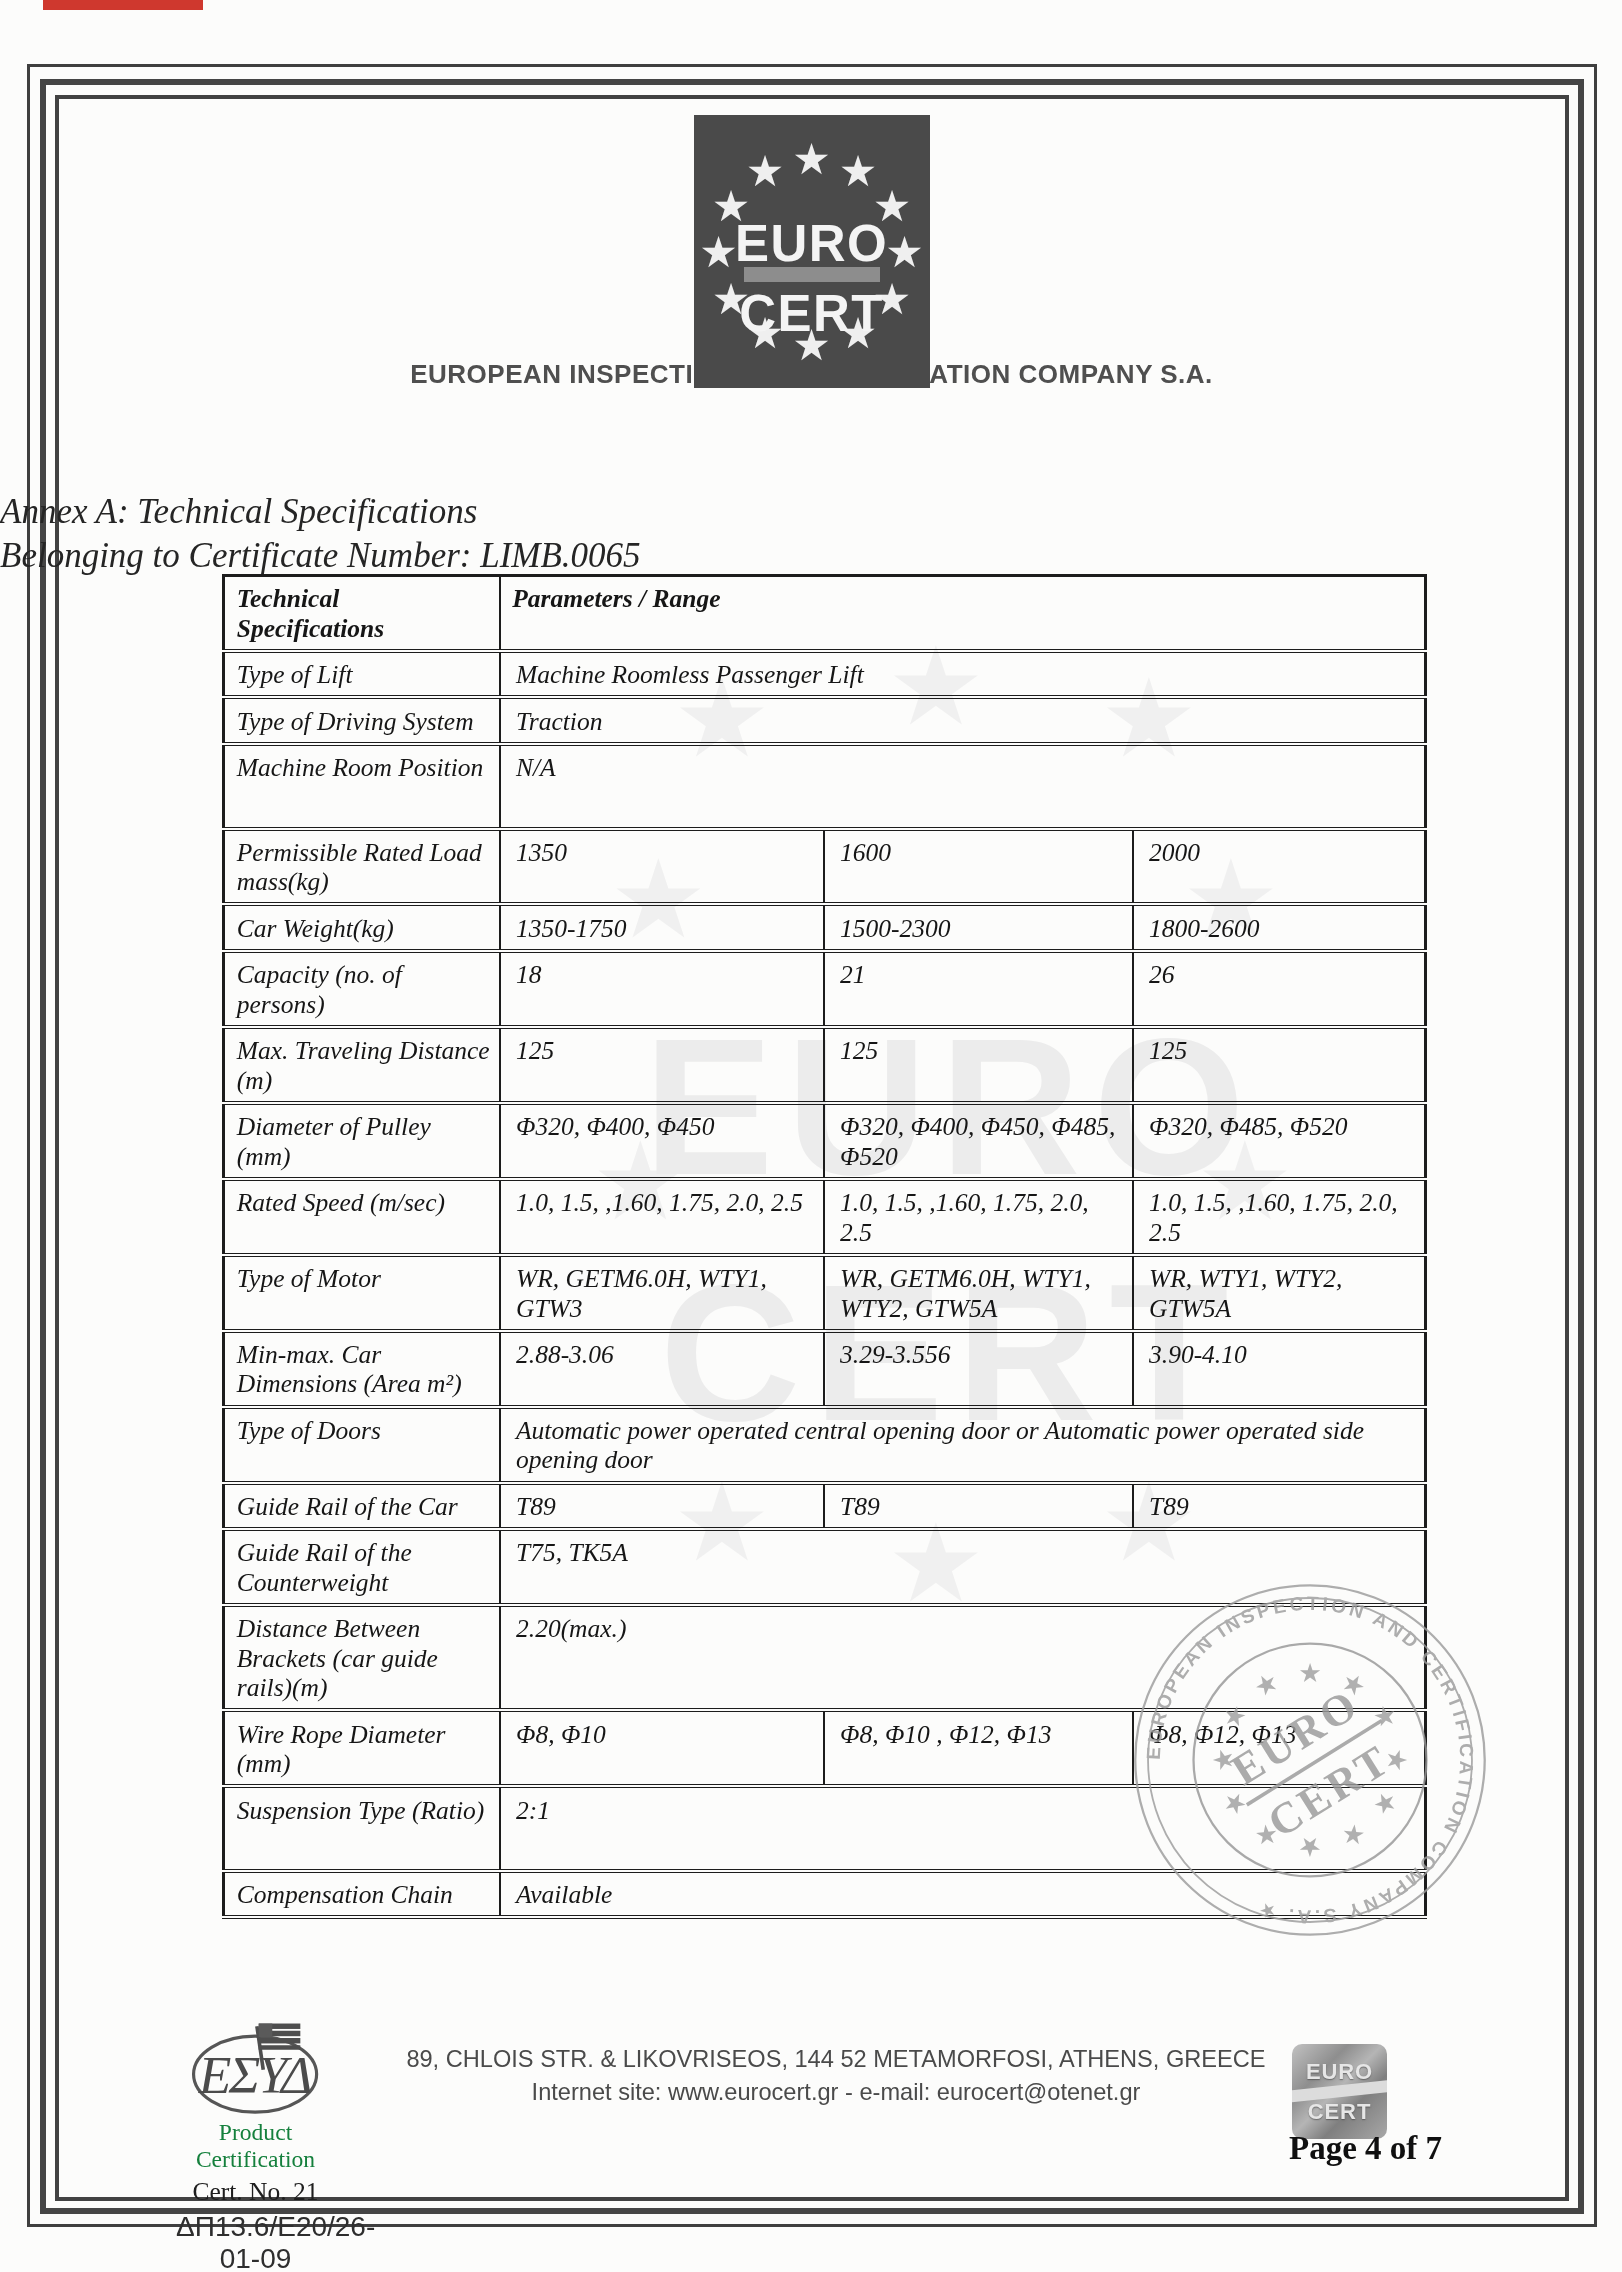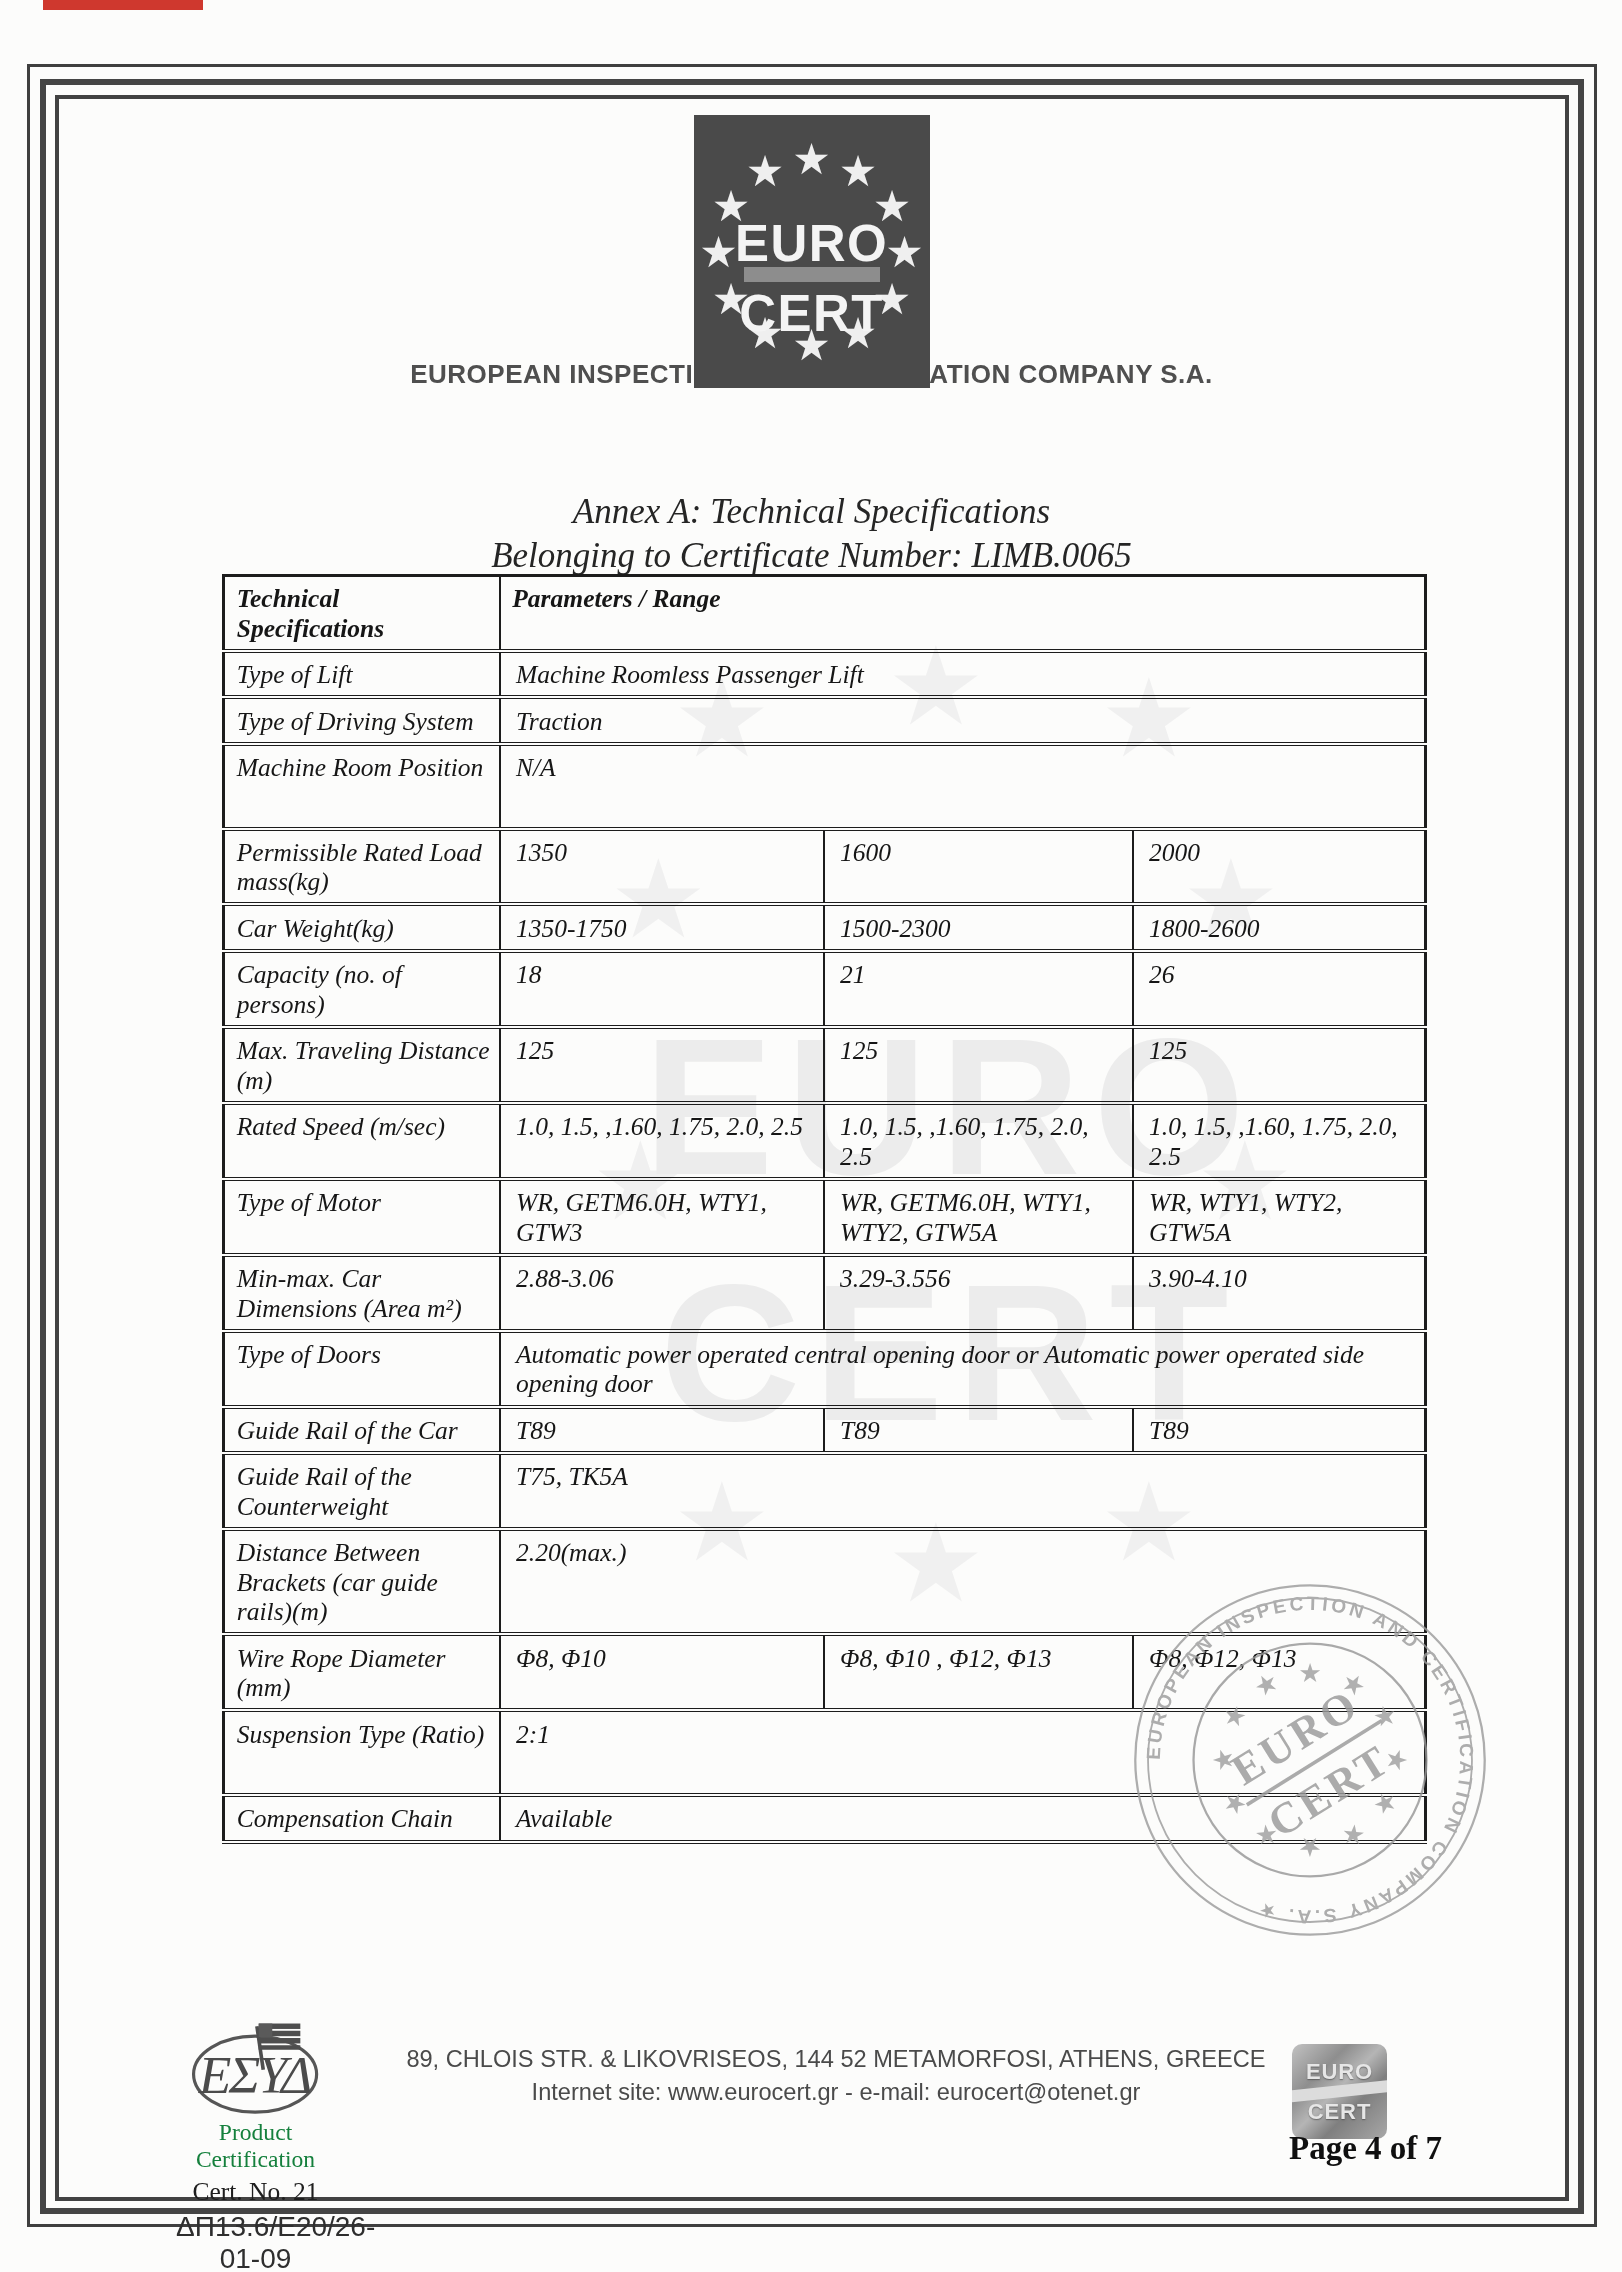--- a/index.html
+++ b/index.html
@@ -43,21 +43,21 @@
   }
   .logo-word.w1{top:99px;}
   .logo-word.w2{top:169px;}
   .logo-bar{position:absolute;left:50px;top:152px;width:136px;height:14.5px;background:#8d8d8d;}
   
   .company-heading{
     position:absolute;left:0;top:359px;width:100%;text-align:center;
     font-family:"Liberation Sans","DejaVu Sans",sans-serif;font-weight:bold;
     font-size:26px;color:#4f4f4f;letter-spacing:0.5px;
   }
-  .doc-title{position:absolute;left:0;top:490px;width:100%;text-align:center;
+  .doc-title{position:absolute;left:0;top:490px;width:100%;text-align:left;
     font-style:italic;font-size:35px;color:#252525;line-height:44px;}
   
   .watermark{position:absolute;left:605px;top:650px;width:691px;height:977px;z-index:0;}
   .wm-word{
     position:absolute;left:0;width:100%;text-align:center;color:#ececec;
     font-family:"Liberation Sans","DejaVu Sans",sans-serif;font-weight:bold;
     font-size:195px;letter-spacing:12.7px;line-height:1;
   }
   .wm-word.w1{top:359px;}
   .wm-word.w2{top:605px;}
@@ -200,20 +200,26 @@
       <td>Capacity (no. of persons)</td>
       <td class="val">18</td>
       <td class="val">21</td>
       <td class="val">26</td>
     </tr>
     <tr>
       <td>Max. Traveling Distance (m)</td>
       <td class="val">125</td>
       <td class="val">125</td>
       <td class="val">125</td>
+    </tr>
+    <tr>
+      <td>Diameter of Pulley (mm)</td>
+      <td class="val">Φ320, Φ400, Φ450</td>
+      <td class="val">Φ320, Φ400, Φ450, Φ485, Φ520</td>
+      <td class="val">Φ320, Φ485, Φ520</td>
     </tr>
     <tr>
       <td>Rated Speed (m/sec)</td>
       <td class="val">1.0, 1.5, ,1.60, 1.75, 2.0, 2.5</td>
       <td class="val">1.0, 1.5, ,1.60, 1.75, 2.0, 2.5</td>
       <td class="val">1.0, 1.5, ,1.60, 1.75, 2.0, 2.5</td>
     </tr>
     <tr>
       <td>Type of Motor</td>
       <td class="val">WR, GETM6.0H, WTY1, GTW3</td>

